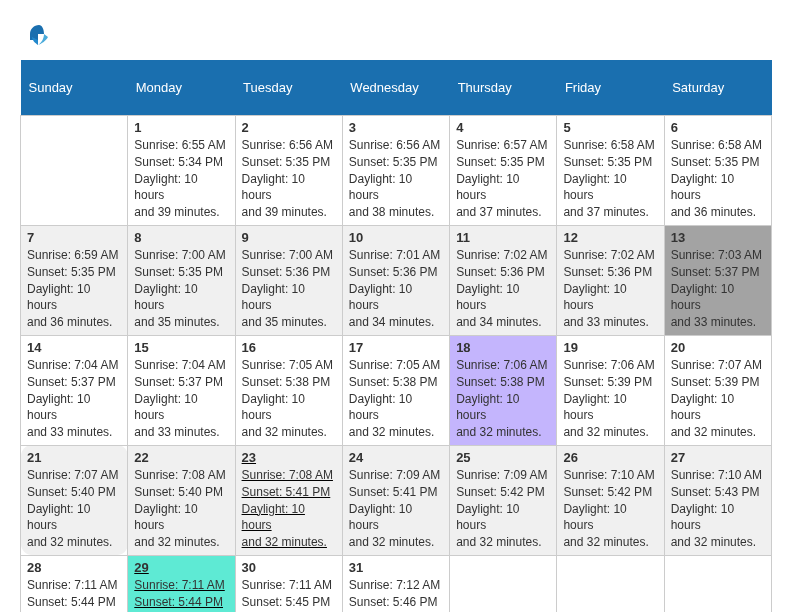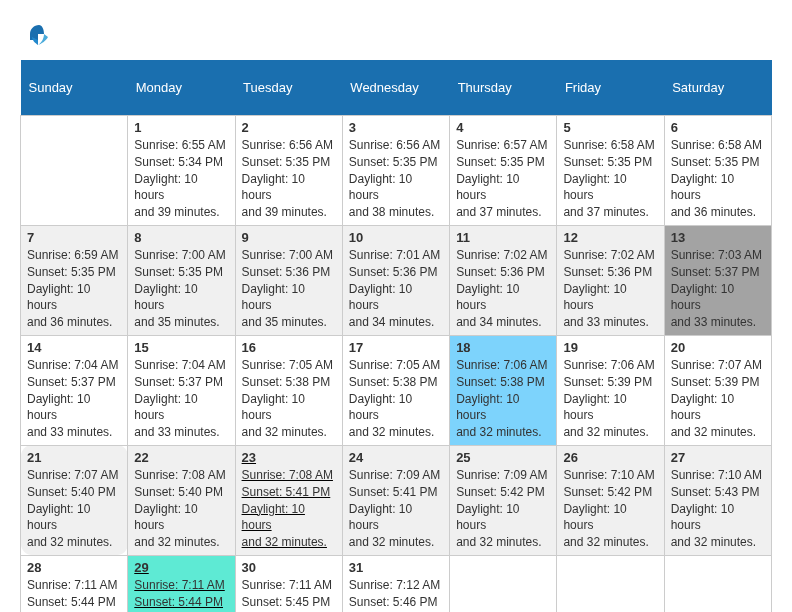--- a/index.html
+++ b/index.html
@@ -196,21 +196,21 @@
           <div class="day-info">Sunrise: 7:04 AM<br>Sunset: 5:37 PM<br>Daylight: 10 hours<br>and 33 minutes.</div>
         </td>
         <td style="background: rgb(255, 255, 255);">
           <span class="day-number">16</span>
           <div class="day-info">Sunrise: 7:05 AM<br>Sunset: 5:38 PM<br>Daylight: 10 hours<br>and 32 minutes.</div>
         </td>
         <td style="background: rgb(255, 255, 255);">
           <span class="day-number">17</span>
           <div class="day-info">Sunrise: 7:05 AM<br>Sunset: 5:38 PM<br>Daylight: 10 hours<br>and 32 minutes.</div>
         </td>
-        <td style="background: #7dd3fc;">
+        <td style="background: #c4b5fd;">
           <span class="day-number">18</span>
           <div class="day-info">Sunrise: 7:06 AM<br>Sunset: 5:38 PM<br>Daylight: 10 hours<br>and 32 minutes.</div>
         </td>
         <td style="background: rgb(255, 255, 255);">
           <span class="day-number">19</span>
           <div class="day-info">Sunrise: 7:06 AM<br>Sunset: 5:39 PM<br>Daylight: 10 hours<br>and 32 minutes.</div>
         </td>
         <td style="background: rgb(255, 255, 255);">
           <span class="day-number">20</span>
           <div class="day-info">Sunrise: 7:07 AM<br>Sunset: 5:39 PM<br>Daylight: 10 hours<br>and 32 minutes.</div>

